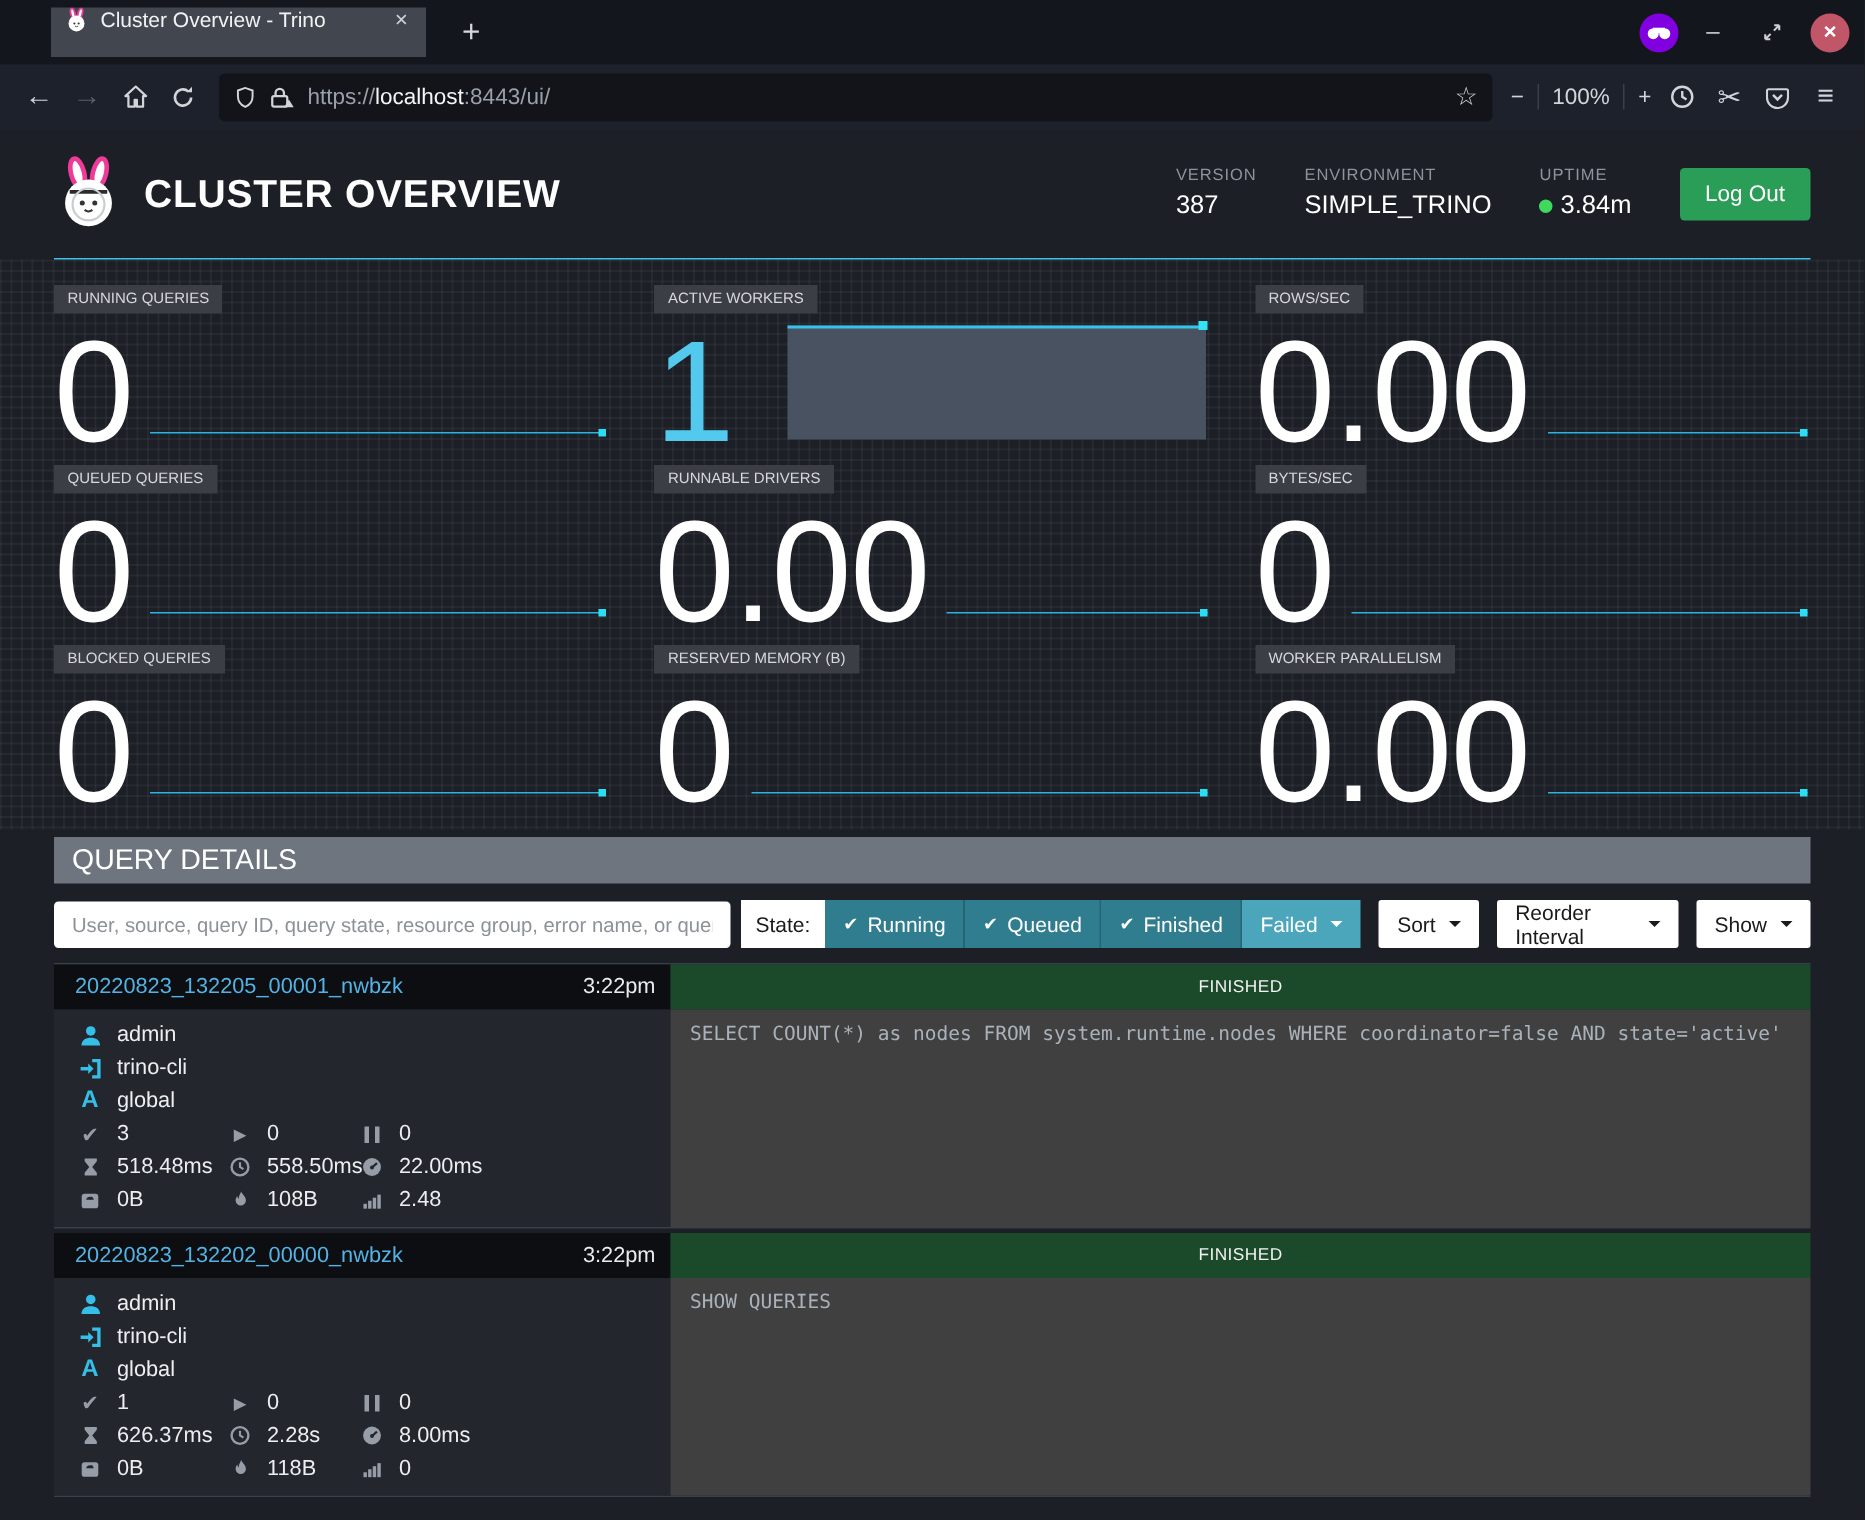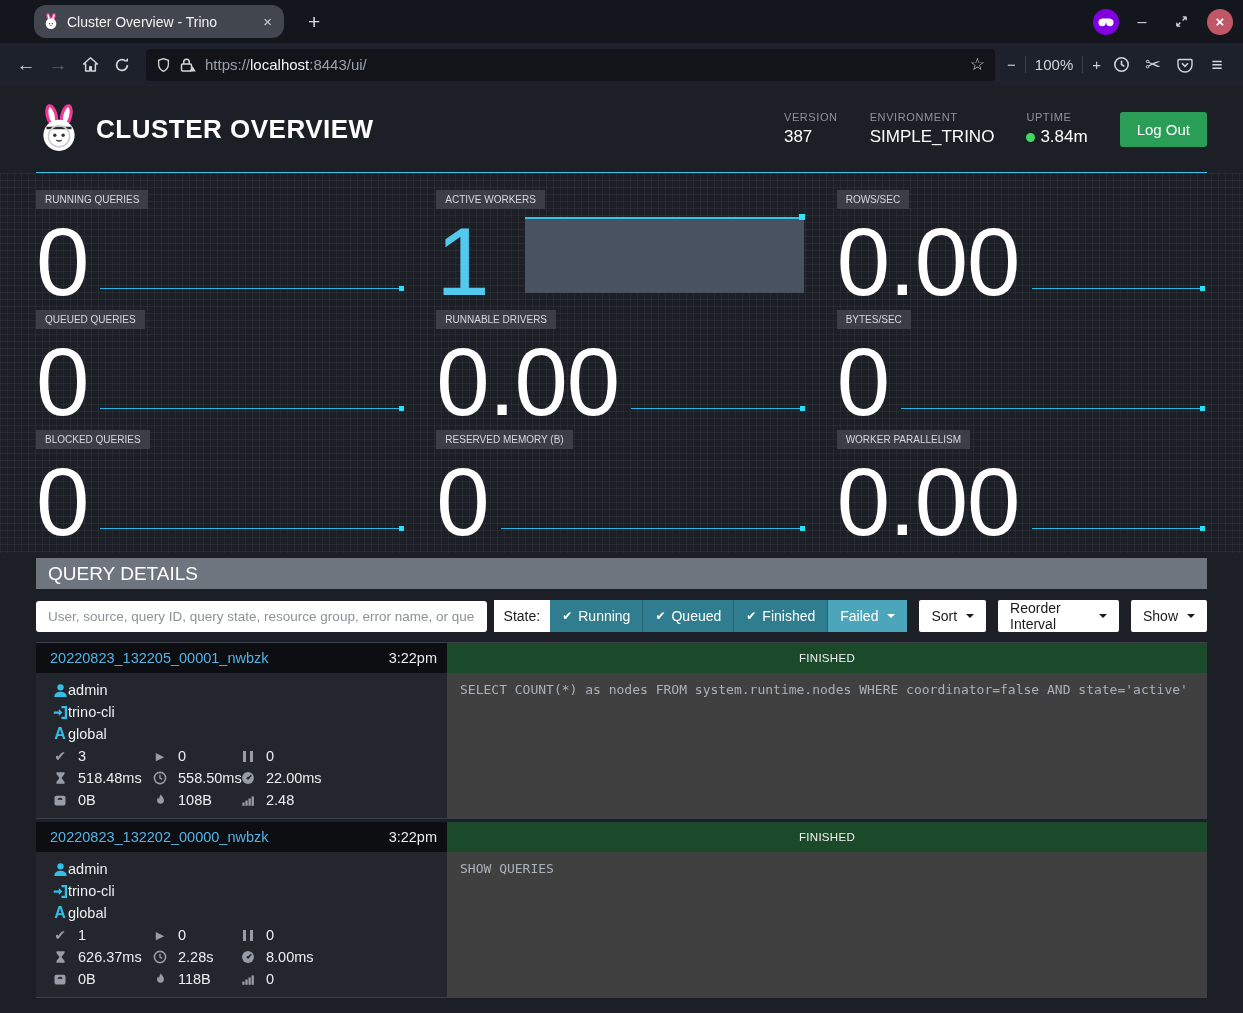--- a/index.html
+++ b/index.html
@@ -2,22 +2,22 @@
 <html><head>
 <meta charset="utf-8">
 <title></title>
 <style>
   * { box-sizing: border-box; margin: 0; padding: 0; }
   html,body { width:1243px; height:1013px; overflow:hidden; }
   body { font-family:"Liberation Sans",sans-serif; background:#1c1f26; }
 
   
   .tabbar { height:43px; background:#14161d; display:flex; align-items:center; }
-  .tab { margin-left:34px; width:250px; height:33px; background:#42464e; border-radius:12px;
-         display:flex; align-items:center; padding:0 9px; color:#f1f2f4; font-size:14px; gap:8px; }
+  .tab { margin-left:34px; width:250px; height:33px; background:#42464e; border-radius:0;
+         display:flex; padding:0 9px; color:#f1f2f4; font-size:14px; gap:8px; }
   .tab-title { flex:1; white-space:nowrap; overflow:hidden; }
   .tab-close { color:#cdd0d5; font-size:15px; padding:0 3px; }
   .newtab { color:#d5d7db; font-size:21px; margin-left:16px; padding:0 8px; }
   .winctl { margin-left:auto; display:flex; align-items:center; gap:10px; padding-right:10px; }
   .mask-circle { width:26px; height:26px; border-radius:50%; background:#8000e0; display:flex; align-items:center; justify-content:center; }
   .win-min { color:#cfd1d6; font-size:16px; width:26px; text-align:center; }
   .close-circle { width:26px; height:26px; border-radius:50%; background:#c05668; color:#fff;
                   display:flex; align-items:center; justify-content:center; font-size:15px; font-weight:bold; }
 
   .navbar { height:43px; background:#1d212b; display:flex; align-items:center; padding:0 10px; }
@@ -84,21 +84,21 @@
   .qid { color:#55b3e4; font-size:14.5px; text-decoration:none; }
   .qtime { margin-left:auto; color:#e9ebee; font-size:14.5px; }
   .qstatus { flex:1; background:#1b4a2b; color:#f2f2f2; display:flex; align-items:center;
              justify-content:center; font-size:11.5px; letter-spacing:0.3px; }
   .qbody { display:flex; }
   .qbody:last-child { border-bottom:1px solid #3a3f49; }
   .qbody-left { width:411px; background:#23262d; padding:6px 10px 7px 16px; }
   .qbody-right { flex:1; background:#404040; padding:9px 13px;
                  font-family:"DejaVu Sans Mono","Liberation Mono",monospace; font-size:13px;
                  color:#a9b1ba; white-space:pre-wrap; word-break:break-word; }
-  .drow { display:flex; align-items:center; height:22px; color:#eceef0; font-size:14.5px; }
+  .drow { display:flex; align-items:center; height:22px; color:#eceef0; font-size:14.5px; gap:10px; }
   .dgrid { display:grid; grid-template-columns:100px 88px auto; gap:0; }
   .cell { display:flex; align-items:center; gap:10px; }
   .ic { width:16px; display:inline-flex; justify-content:center; align-items:center; flex:none; }
   .gray { color:#979da6; }
   .chkic { font-size:14px; }
   .playic { font-size:11px; }
   .pausebars { width:10px; height:11px; border-left:3.4px solid #979da6; border-right:3.4px solid #979da6; }
   .rg-a { color:#35bfe8; font-weight:bold; font-size:16px; font-style:normal; }
 </style>
 </head>

